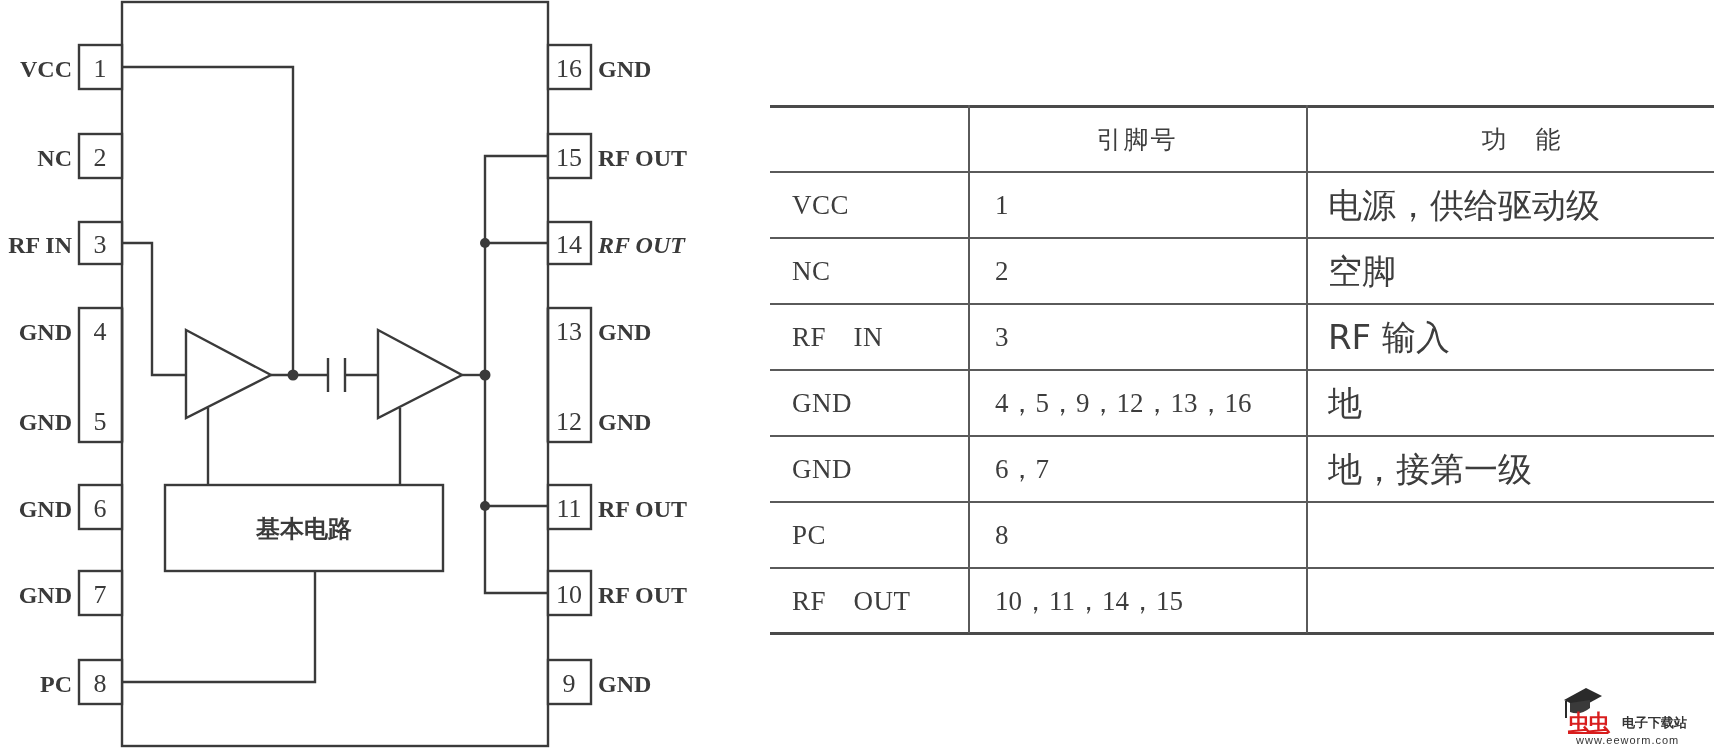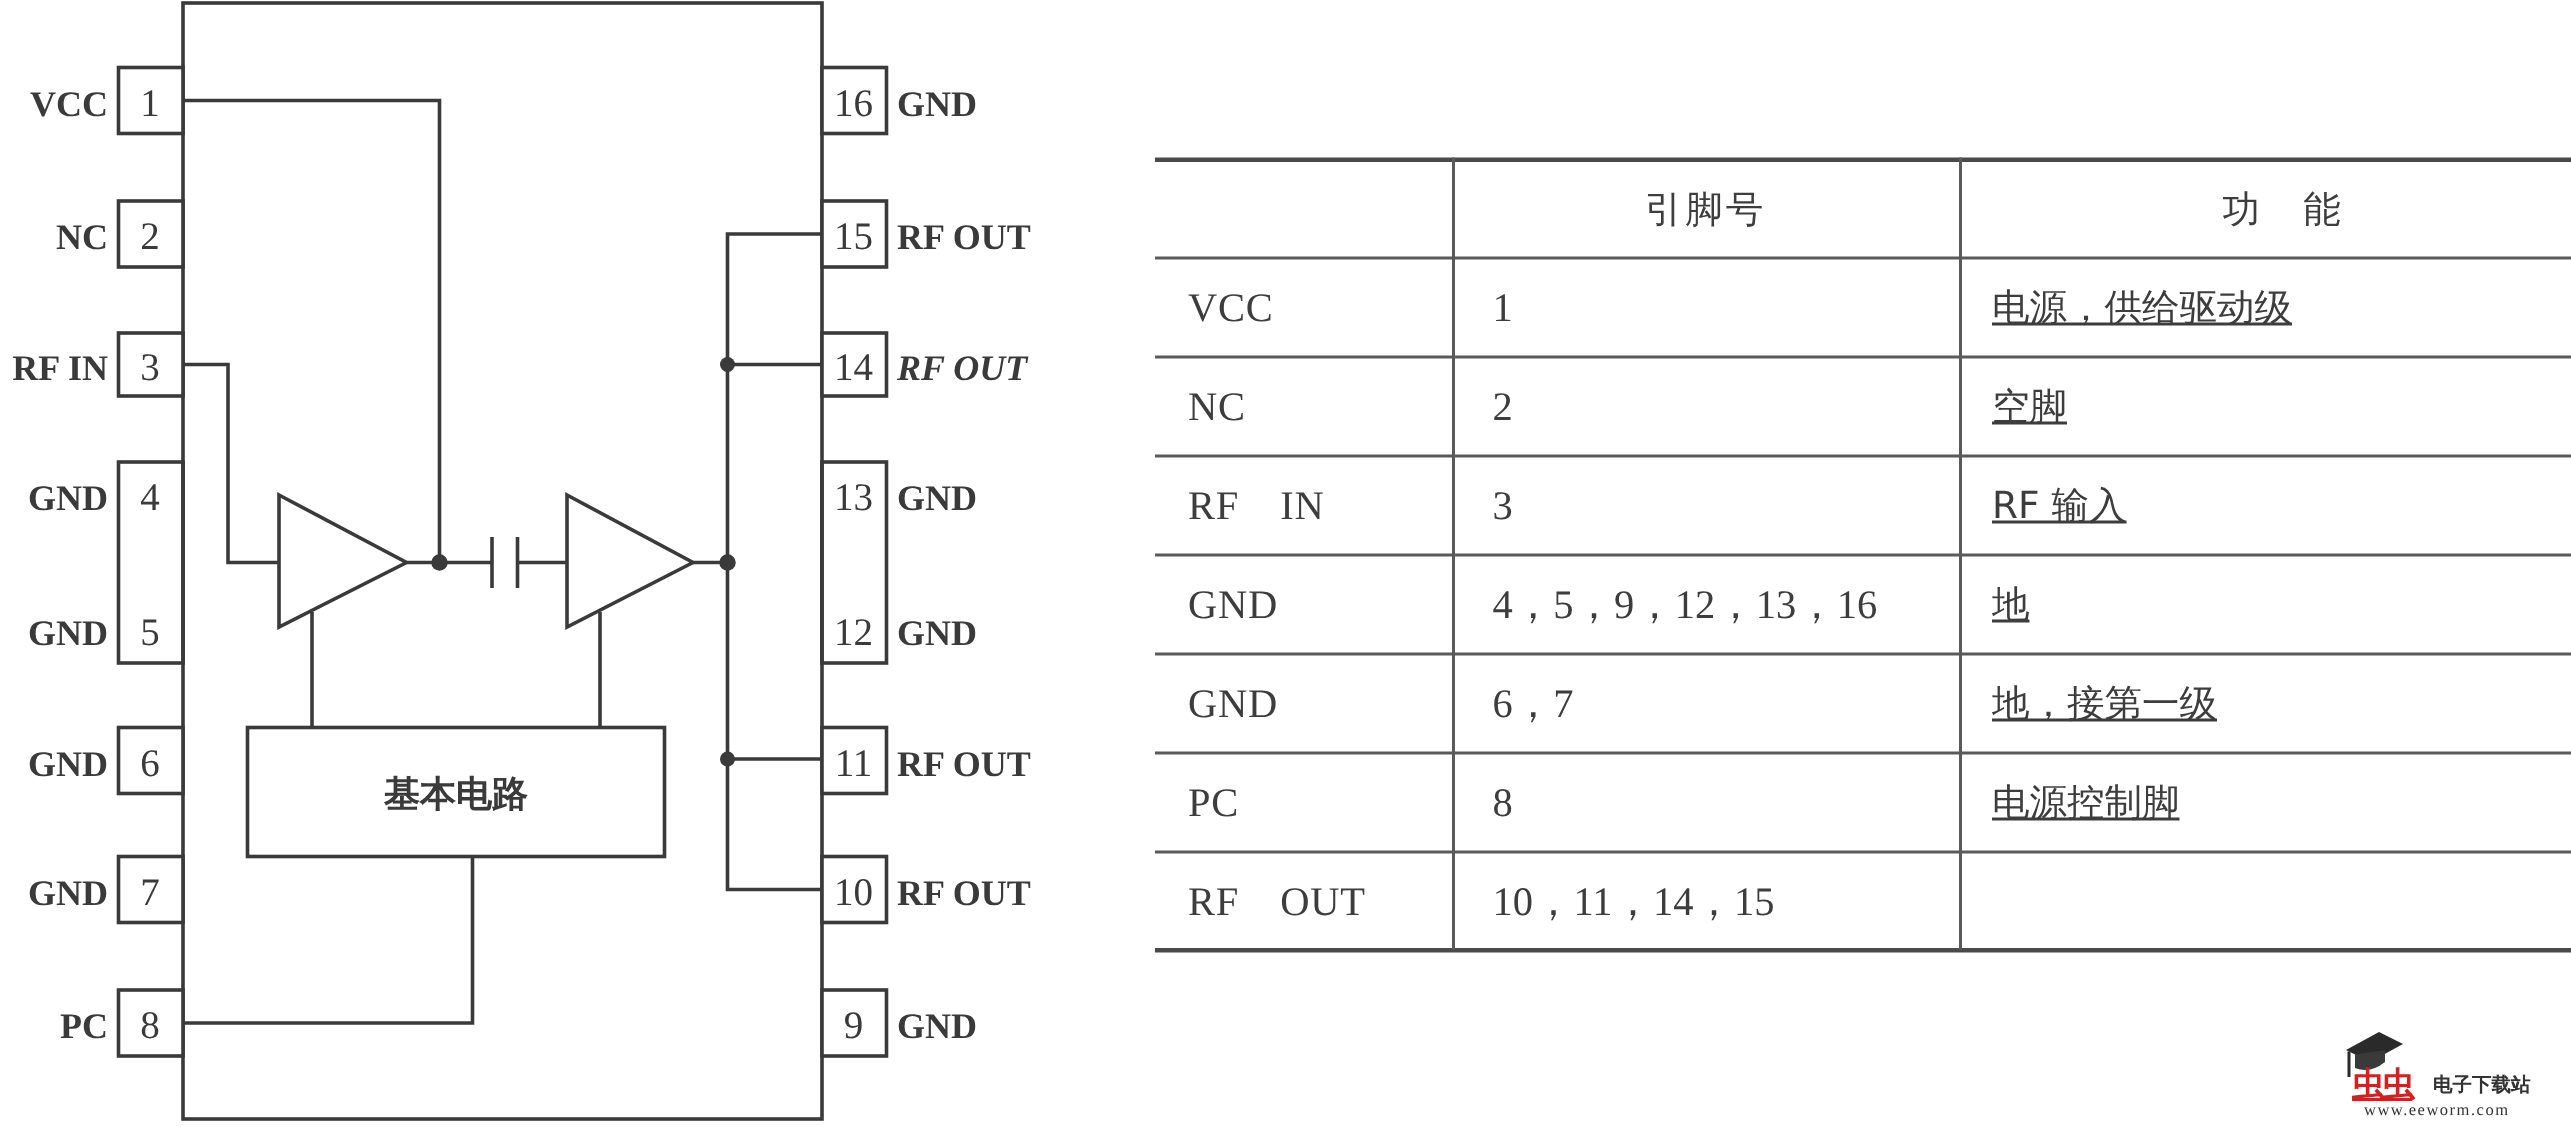--- a/index.html
+++ b/index.html
@@ -14,31 +14,31 @@
 
     #pin-table { position: absolute; left: 770px; top: 105px; width: 944px; }
     .tbl-rule-thick { position: absolute; left: 0; right: 0; height: 3px; background: #4a4a4a; }
     .tbl-rule { position: absolute; left: 0; right: 0; height: 1.6px; background: #5a5a5a; }
     .tbl-vline { position: absolute; width: 1.6px; background: #5a5a5a; }
     .tbl-row { position: absolute; left: 0; right: 0; height: 66px; }
     .cell { position: absolute; top: 0; height: 66px; line-height: 66px; white-space: nowrap;
             font-size: 27px; color: #3d3d3d; }
     .cell.name { left: 22px; font-family: "Liberation Serif", "DejaVu Serif", serif; letter-spacing: 0.5px; }
     .cell.num { left: 225px; font-family: "Liberation Serif", "DejaVu Serif", serif; }
-    .cell.func { left: 558px; font-family: "DejaVu Sans", sans-serif; font-size: 25px; text-decoration: underline; }
+    .cell.func { left: 558px; font-family: "DejaVu Sans", sans-serif; font-size: 34px; }
     .hdr { position: absolute; top: 0; height: 66px; line-height: 66px; text-align: center;
            font-family: "DejaVu Sans", sans-serif; font-size: 25px; color: #3d3d3d; letter-spacing: 2px; }
 
     #watermark { position: absolute; left: 1560px; top: 686px; width: 154px; height: 62px; }
     #watermark .cap { position: absolute; left: 0; top: 0; }
     #watermark .brand { position: absolute; left: 8px; top: 22px; font-family: "DejaVu Sans", sans-serif;
                         font-weight: bold; font-size: 22px; color: #d81e1e; letter-spacing: -2px; text-decoration: underline; }
     #watermark .site-name { position: absolute; left: 62px; top: 28px; font-family: "DejaVu Sans", sans-serif;
                             font-size: 13px; font-weight: bold; color: #333; white-space: nowrap; }
-    #watermark .site-url { position: absolute; left: 16px; top: 48px; font-family: Liberation Serif, serif;
+    #watermark .site-url { position: absolute; left: 16px; top: 48px; font-family: Liberation Sans, sans-serif;
                            font-size: 11px; color: #333; letter-spacing: 1px; white-space: nowrap; }
   </style>
 </head>
 <body>
 
 <svg id="diagram" width="700" height="751" viewBox="0 0 700 751">
 
   <rect x="122" y="2" width="426" height="744" class="wire"></rect>
 
   <g>
@@ -180,21 +180,20 @@
     <div class="cell func">地</div>
   </div>
   <div class="tbl-row" style="top:331px;">
     <div class="cell name">GND</div>
     <div class="cell num">6，7</div>
     <div class="cell func">地，接第一级</div>
   </div>
   <div class="tbl-row" style="top:397px;">
     <div class="cell name">PC</div>
     <div class="cell num">8</div>
-    <div class="cell func">电源控制脚</div>
   </div>
   <div class="tbl-row" style="top:463px;">
     <div class="cell name">RF　OUT</div>
     <div class="cell num">10，11，14，15</div>
   </div>
 </div>
 
 <div id="watermark">
   <svg class="cap" width="44" height="34" viewBox="0 0 44 34">
     <polygon points="4,14 26,2 42,10 20,22" fill="#2a2a2a"></polygon>

